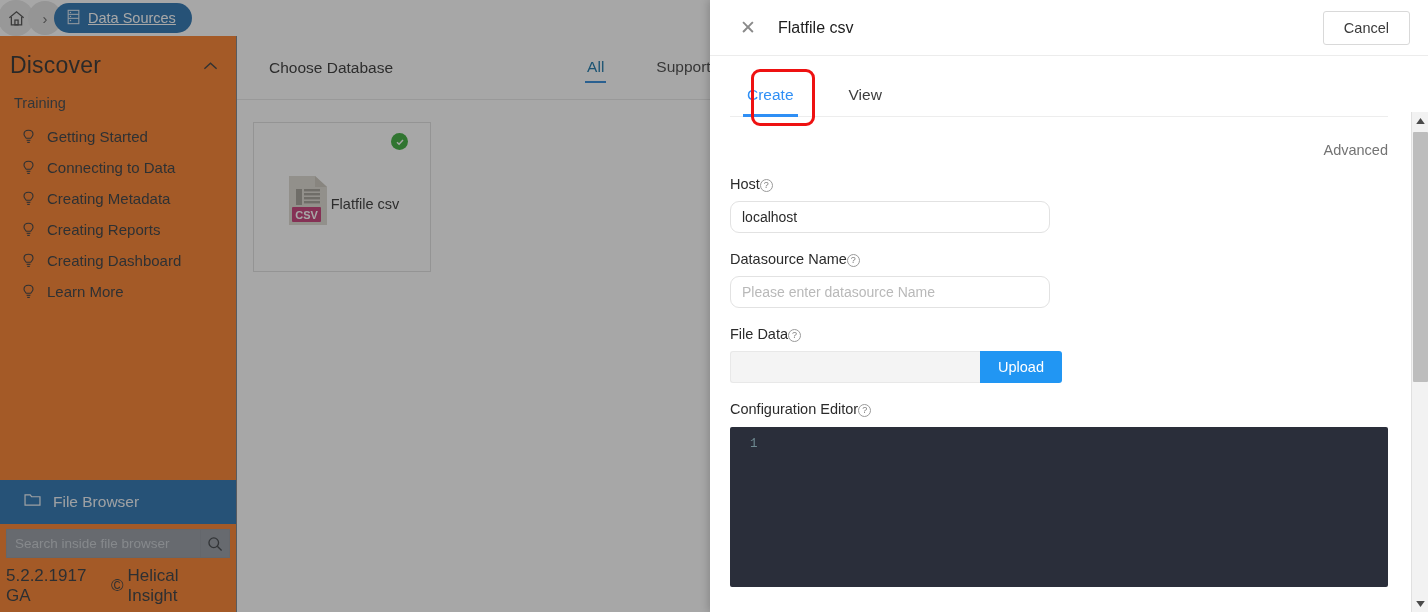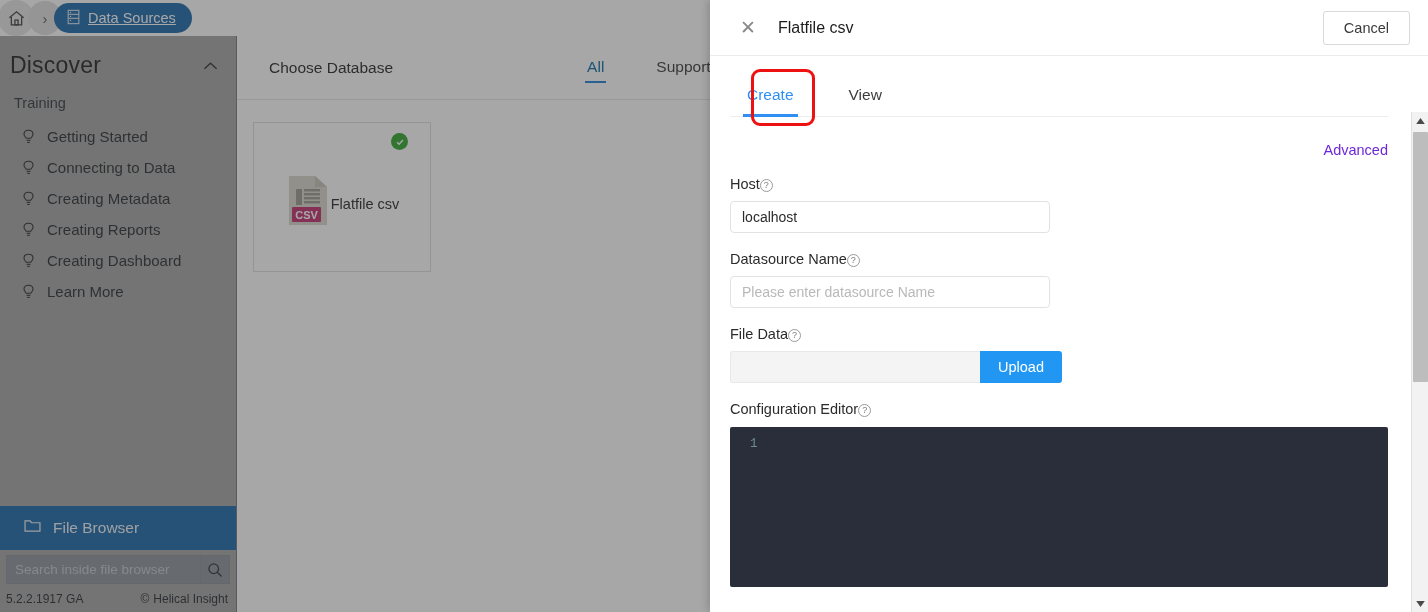--- a/index.html
+++ b/index.html
@@ -35,21 +35,21 @@
   .crumb-active {
     height: 30px; border-radius: 16px; background: #1565a8;
     color: #ffffff; font-size: 14.5px;
     display: flex; align-items: center; gap: 7px;
     padding: 0 16px 0 12px; margin-left: -8px; text-decoration: underline;
   }
 
   
   .sidebar {
     position: absolute; left: 0; top: 36px; width: 237px; height: 576px;
-    background: #a3a3a3;
+    background: #f97316;
     border-right: 1px solid #6f767f;
     display: flex; flex-direction: column;
   }
   .discover-head {
     display: flex; align-items: center; justify-content: space-between;
     padding: 16px 14px 12px 10px;
   }
   .discover-title { font-size: 23px; color: #1a1a1a; letter-spacing: .2px; }
   .chev-up { color: #2b2b2b; font-size: 14px; padding-right: 4px; }
   .training { font-size: 14.5px; color: #2d3238; padding: 4px 0 10px 14px; }
@@ -74,21 +74,21 @@
     font-family: "Liberation Sans", sans-serif; outline: none;
   }
   .search-input::placeholder { color: #c3c8ce; }
   .search-btn {
     width: 33px; height: 29px; background: #8a9099;
     border: 1px solid #858b94; display: flex;
     align-items: center; justify-content: center; cursor: pointer;
   }
   .ver-row {
     display: flex; align-items: center; justify-content: space-between;
-    padding: 8px 8px 6px 6px; font-size: 12px; color: #22262b;
+    padding: 8px 8px 6px 6px; font-size: 17px; color: #22262b;
   }
   .brand { display: flex; align-items: center; gap: 4px; }
 
   
   .main { position: absolute; left: 237px; top: 36px; right: 0; bottom: 0; background: #ffffff; }
   .db-tabs {
     display: flex; align-items: center; height: 64px;
     border-bottom: 1px solid #e6e6e6; padding-left: 32px;
     gap: 0;
   }
@@ -159,37 +159,37 @@
     content: ""; position: absolute; left: 0; right: 0; bottom: -1px;
     height: 3px; background: #2f8ff5;
   }
   .ct-tab-gap { width: 47px; }
   .hl-box {
     position: absolute; left: 21px; top: -13px; width: 64px; height: 57px;
     border: 3px solid #ee1111; border-radius: 9px; pointer-events: none;
   }
 
   .advanced {
-    text-align: right; font-size: 14.5px; color: #6d28d9;
+    text-align: right; font-size: 14.5px; color: #737373;
     margin: 25px 0 0 0; cursor: pointer;
   }
   .field { margin-top: 18px; }
   .field-label {
     font-size: 14.5px; color: #2b2b2b; display: flex;
     align-items: flex-end; gap: 0; margin-bottom: 9px;
   }
   .qmark {
     width: 13px; height: 13px; border-radius: 50%;
     border: 1px solid #9a9a9a; color: #7d7d7d;
     font-size: 9px; line-height: 11px; text-align: center;
     display: inline-block; cursor: pointer;
   }
   .text-input {
     width: 320px; height: 32px; border: 1px solid #e2e2e2;
-    border-radius: 4px; padding: 0 11px; font-size: 14px;
+    border-radius: 9px; padding: 0 11px; font-size: 14px;
     color: #2b2b2b; outline: none; background: #fff;
     font-family: "Liberation Sans", sans-serif;
   }
   .text-input::placeholder { color: #b9b9b9; }
   .file-row { display: flex; }
   .file-fake {
     width: 250px; height: 32px; background: #f4f4f4;
     border: 1px solid #e8e8e8; border-right: none; border-radius: 3px 0 0 3px;
   }
   .upload-btn {

